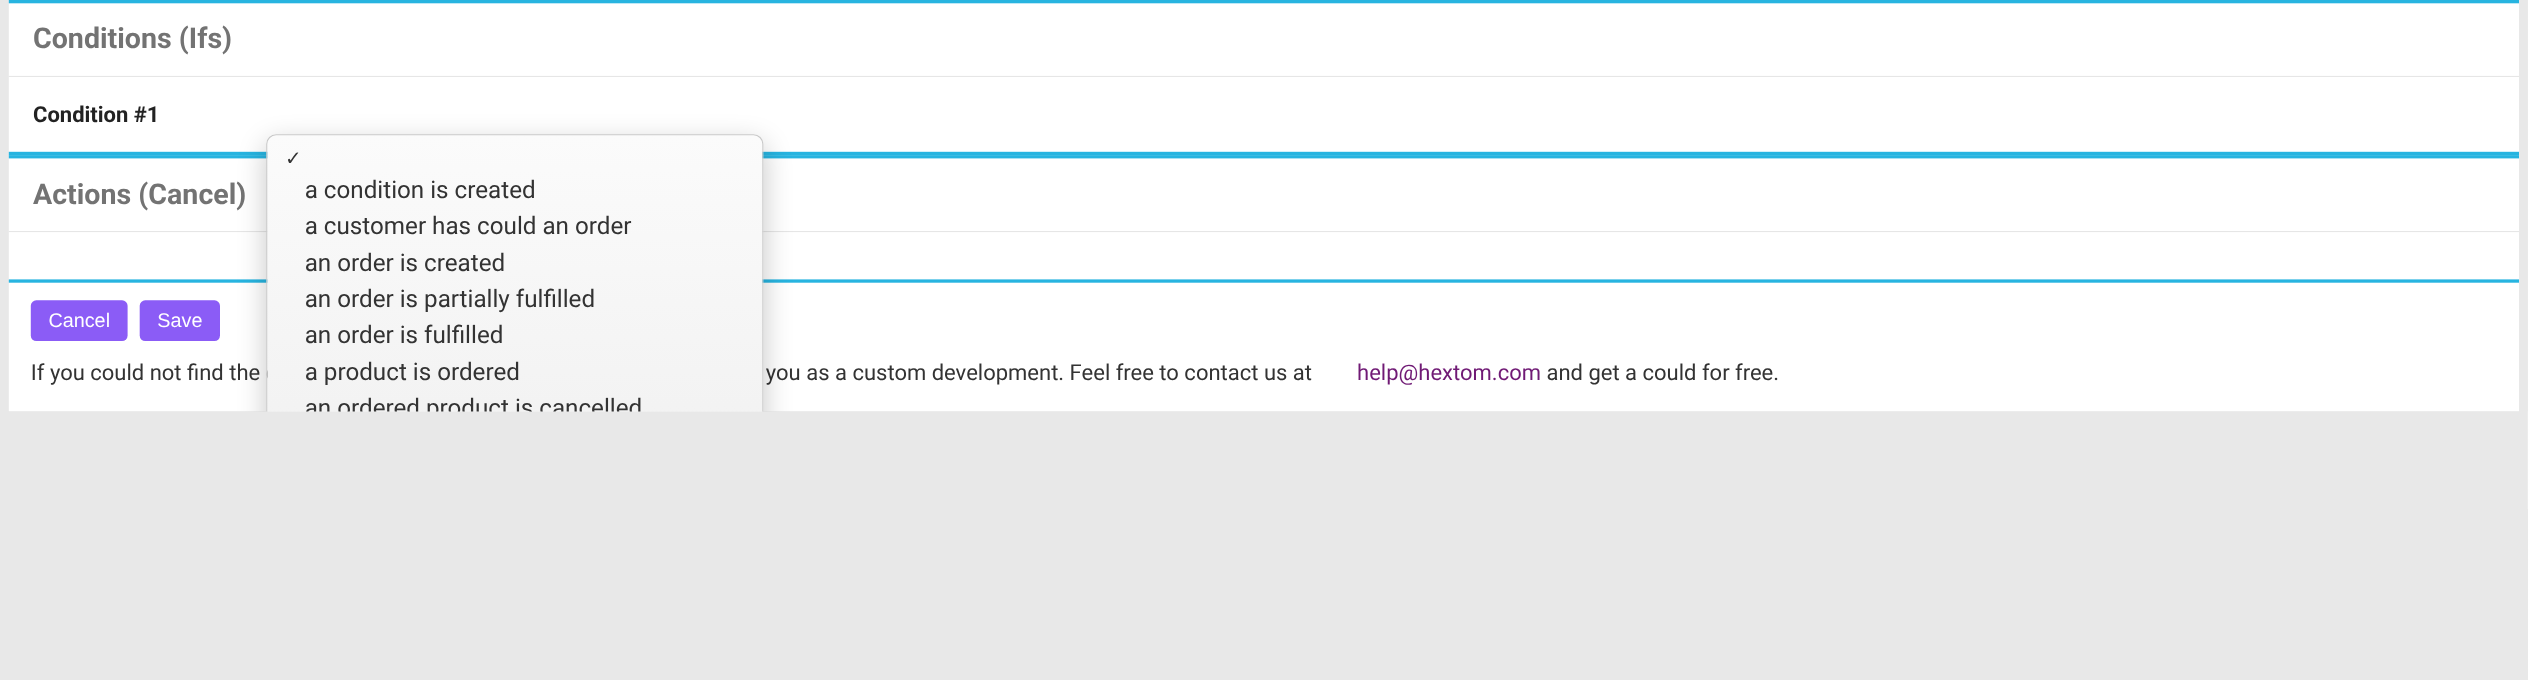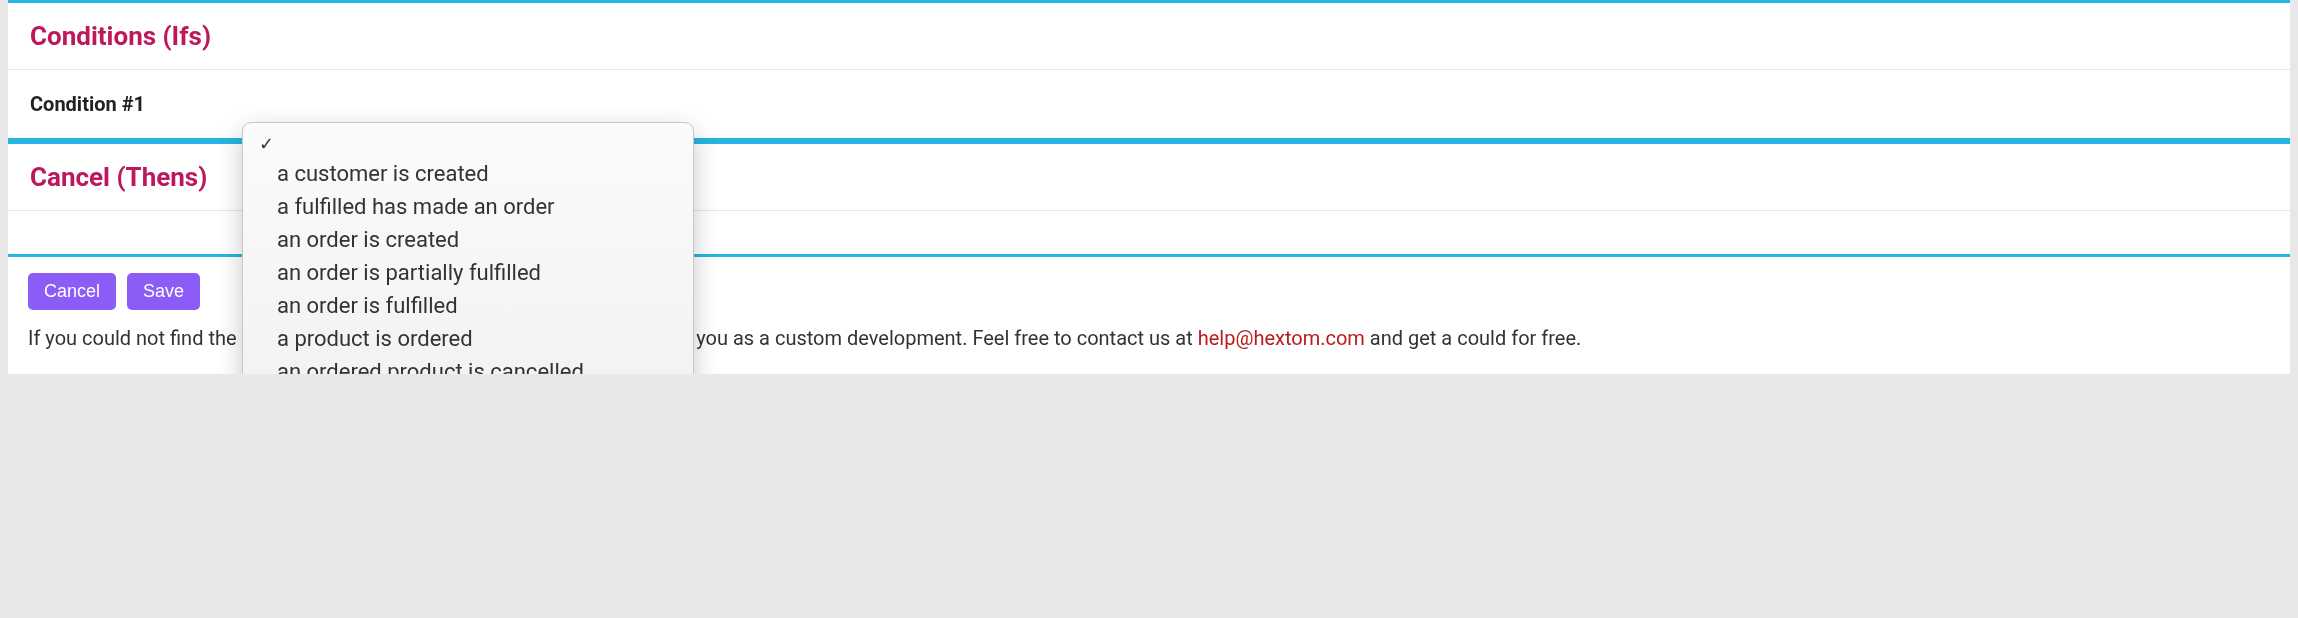--- a/index.html
+++ b/index.html
@@ -15,21 +15,21 @@
     padding: 0;
   }
   .card {
     background: #fff;
     margin: 0 8px;
   }
   .section-header {
     padding: 18px 22px;
     font-weight: 700;
     font-size: 26px;
-    color: #be185d;
+    color: #737373;
     border-top: 3px solid #27b4e0;
     border-bottom: 1px solid #e6e6e6;
   }
   .cond-row {
     padding: 22px 22px;
     font-weight: 700;
     font-size: 20px;
     color: #222;
     border-bottom: 3px solid #27b4e0;
   }
@@ -52,22 +52,23 @@
     margin-right: 6px;
     cursor: pointer;
   }
   .footer-text {
     margin-top: 14px;
     font-size: 20px;
     color: #333;
     line-height: 1.4;
   }
   .footer-text a {
-    color: #b91c1c;
+    color: #701a75;
     text-decoration: none;
+    margin-left: 36px;
   }
 
   
   .dropdown {
     position: absolute;
     top: 122px;
     left: 242px;
     width: 452px;
     background: linear-gradient(#fbfbfb, #f0f0f0);
     border: 1px solid #c8c8c8;
@@ -111,37 +112,37 @@
 </head>
 <body>
 
 <div class="page">
 
   <div class="card">
     <div class="section-header">Conditions (Ifs)</div>
     <div class="cond-row">
       <span>Condition #1</span>
     </div>
-    <div class="section-header">Cancel (Thens)</div>
+    <div class="section-header">Actions (Cancel)</div>
     <div class="empty-row"></div>
     <div class="footer-row">
       <button class="btn">Cancel</button>
       <button class="btn">Save</button>
       <div class="footer-text">
         <span>If you could not find the condition/action you need, we can implement it for you as a custom development. Feel free to contact us at </span><a href="#">help@hextom.com</a><span> and get a could for free.</span>
       </div>
     </div>
   </div>
 
   <div class="dropdown">
     <span class="dd-check">✓</span>
     <div class="dd-blank"></div>
     <div id="dd-items">
-        <div class="dd-item">a customer is created</div>
-        <div class="dd-item">a fulfilled has made an order</div>
+        <div class="dd-item">a condition is created</div>
+        <div class="dd-item">a customer has could an order</div>
         <div class="dd-item">an order is created</div>
         <div class="dd-item">an order is partially fulfilled</div>
         <div class="dd-item">an order is fulfilled</div>
         <div class="dd-item">a product is ordered</div>
         <div class="dd-item">an ordered product is cancelled</div>
         <div class="dd-item sel">time of day is</div>
         <div class="dd-item">time of week is</div>
       </div>
   </div>
 

